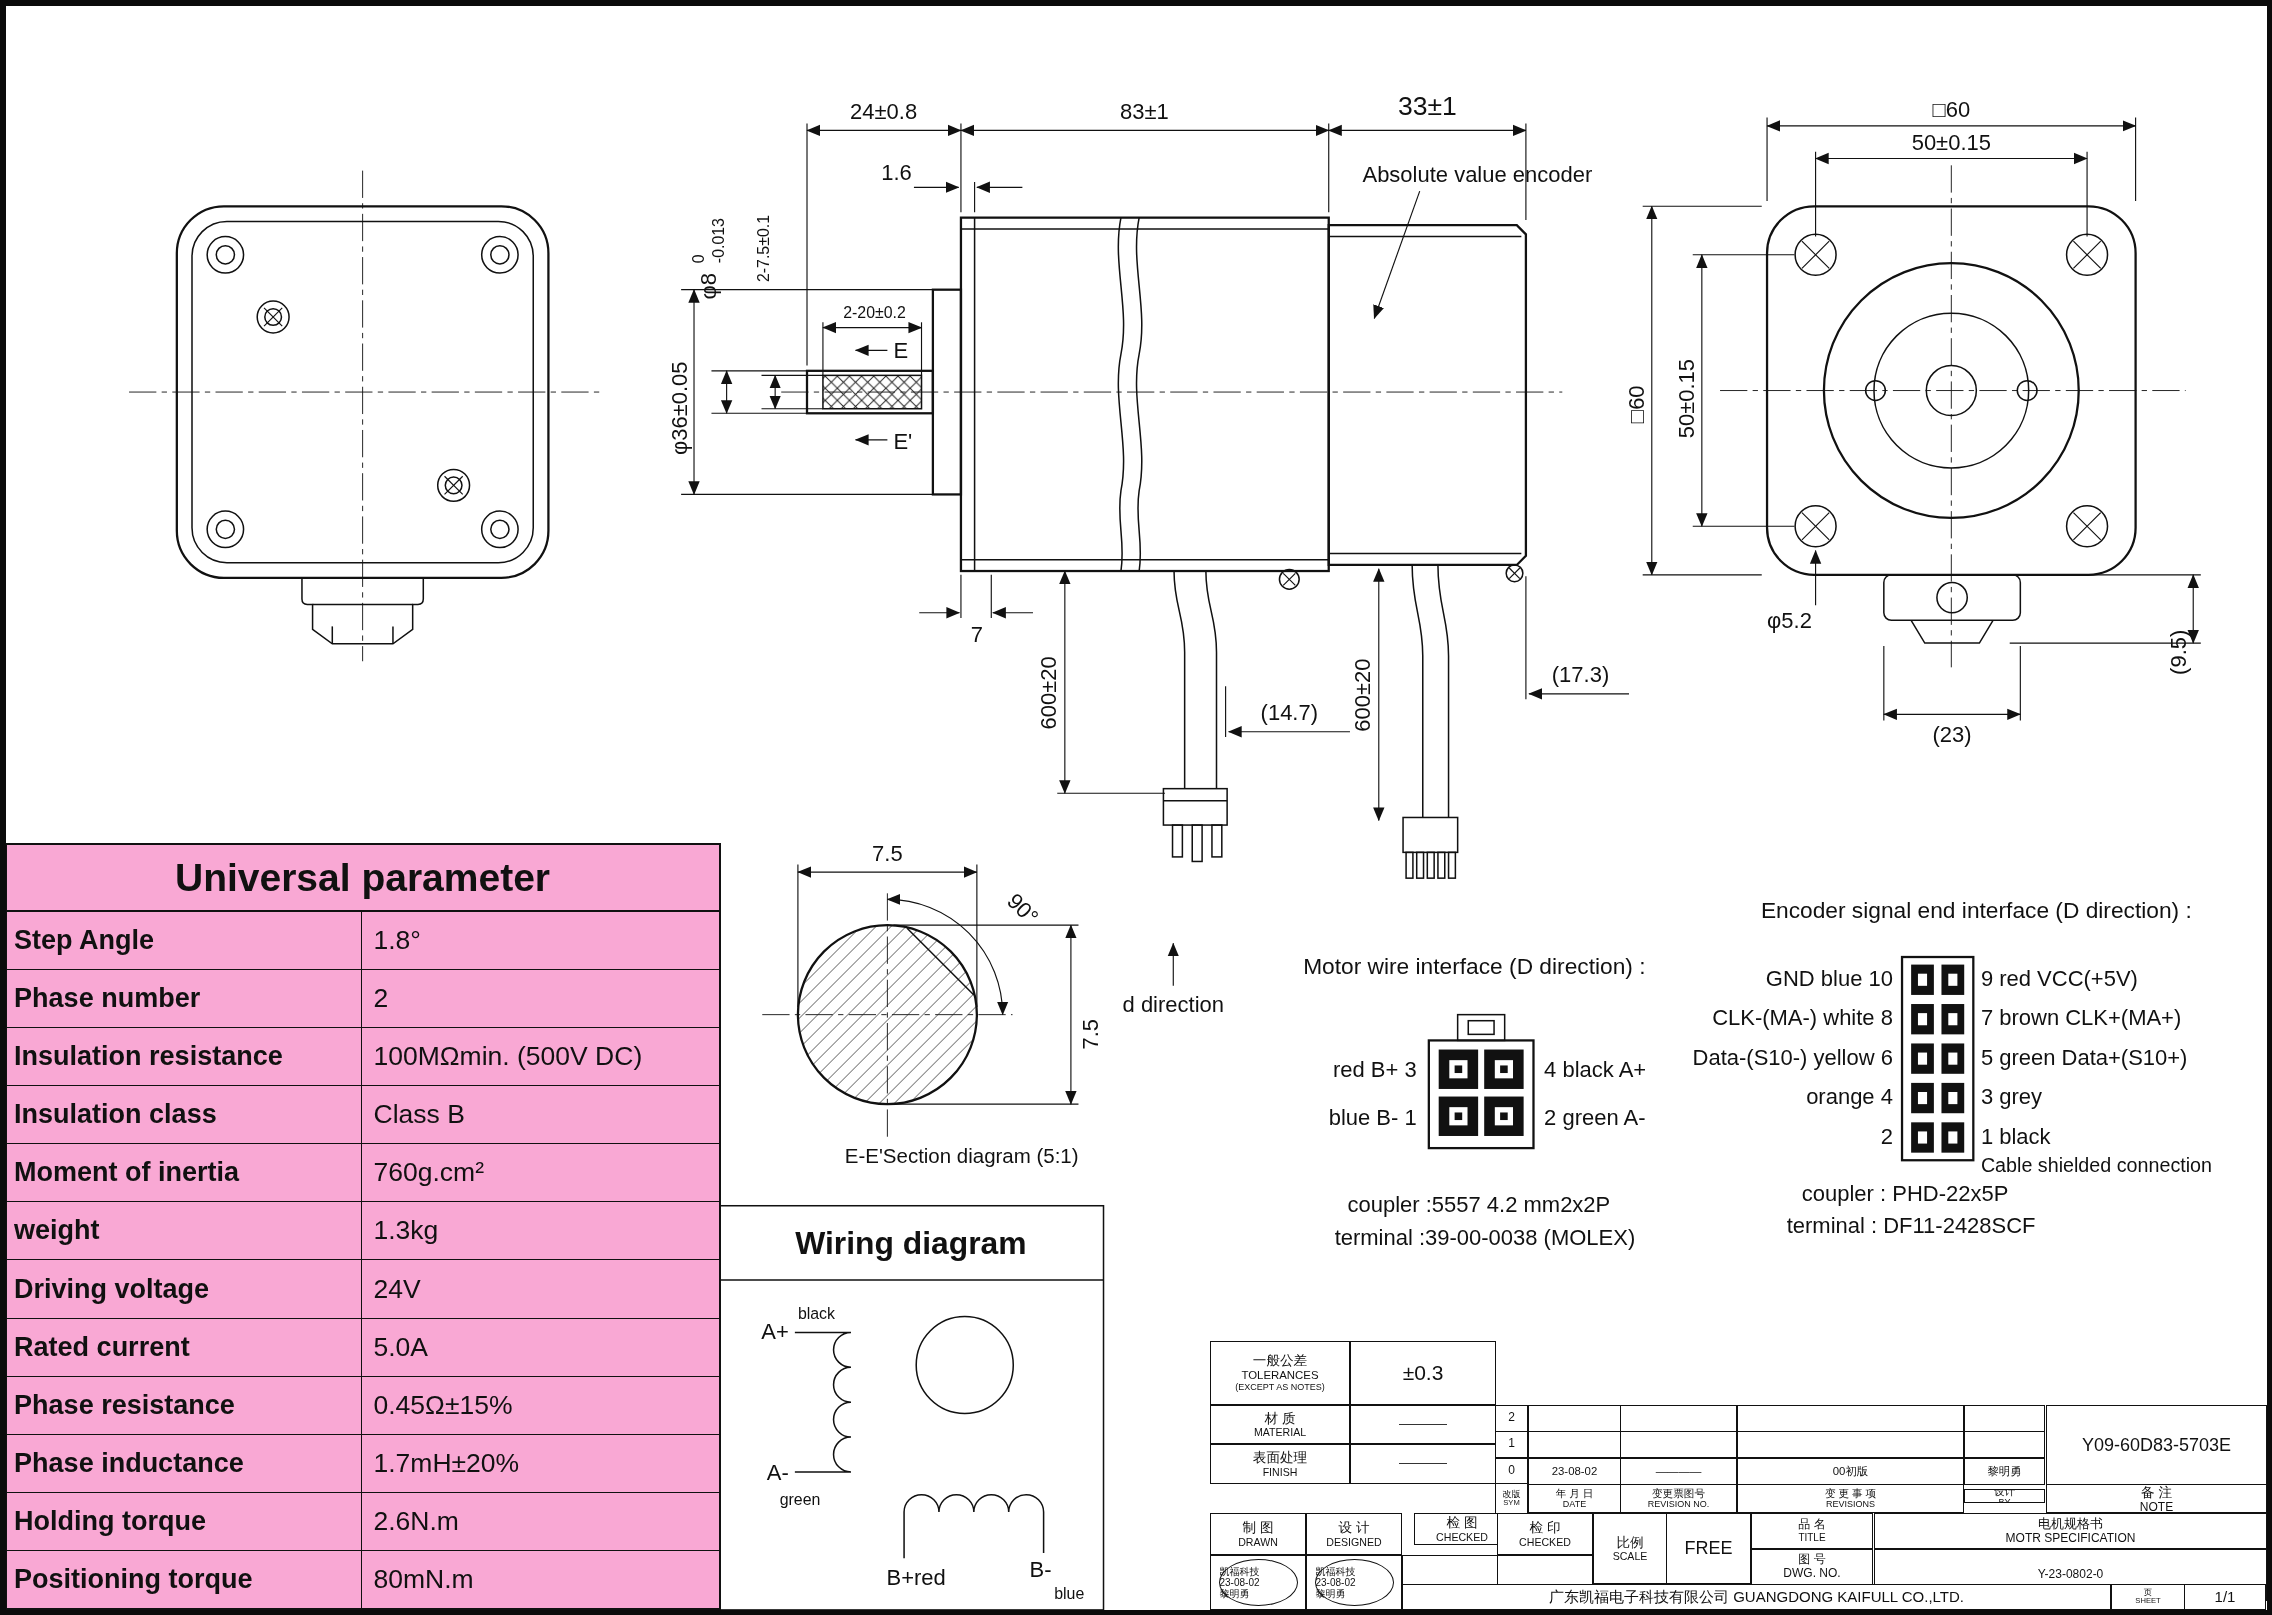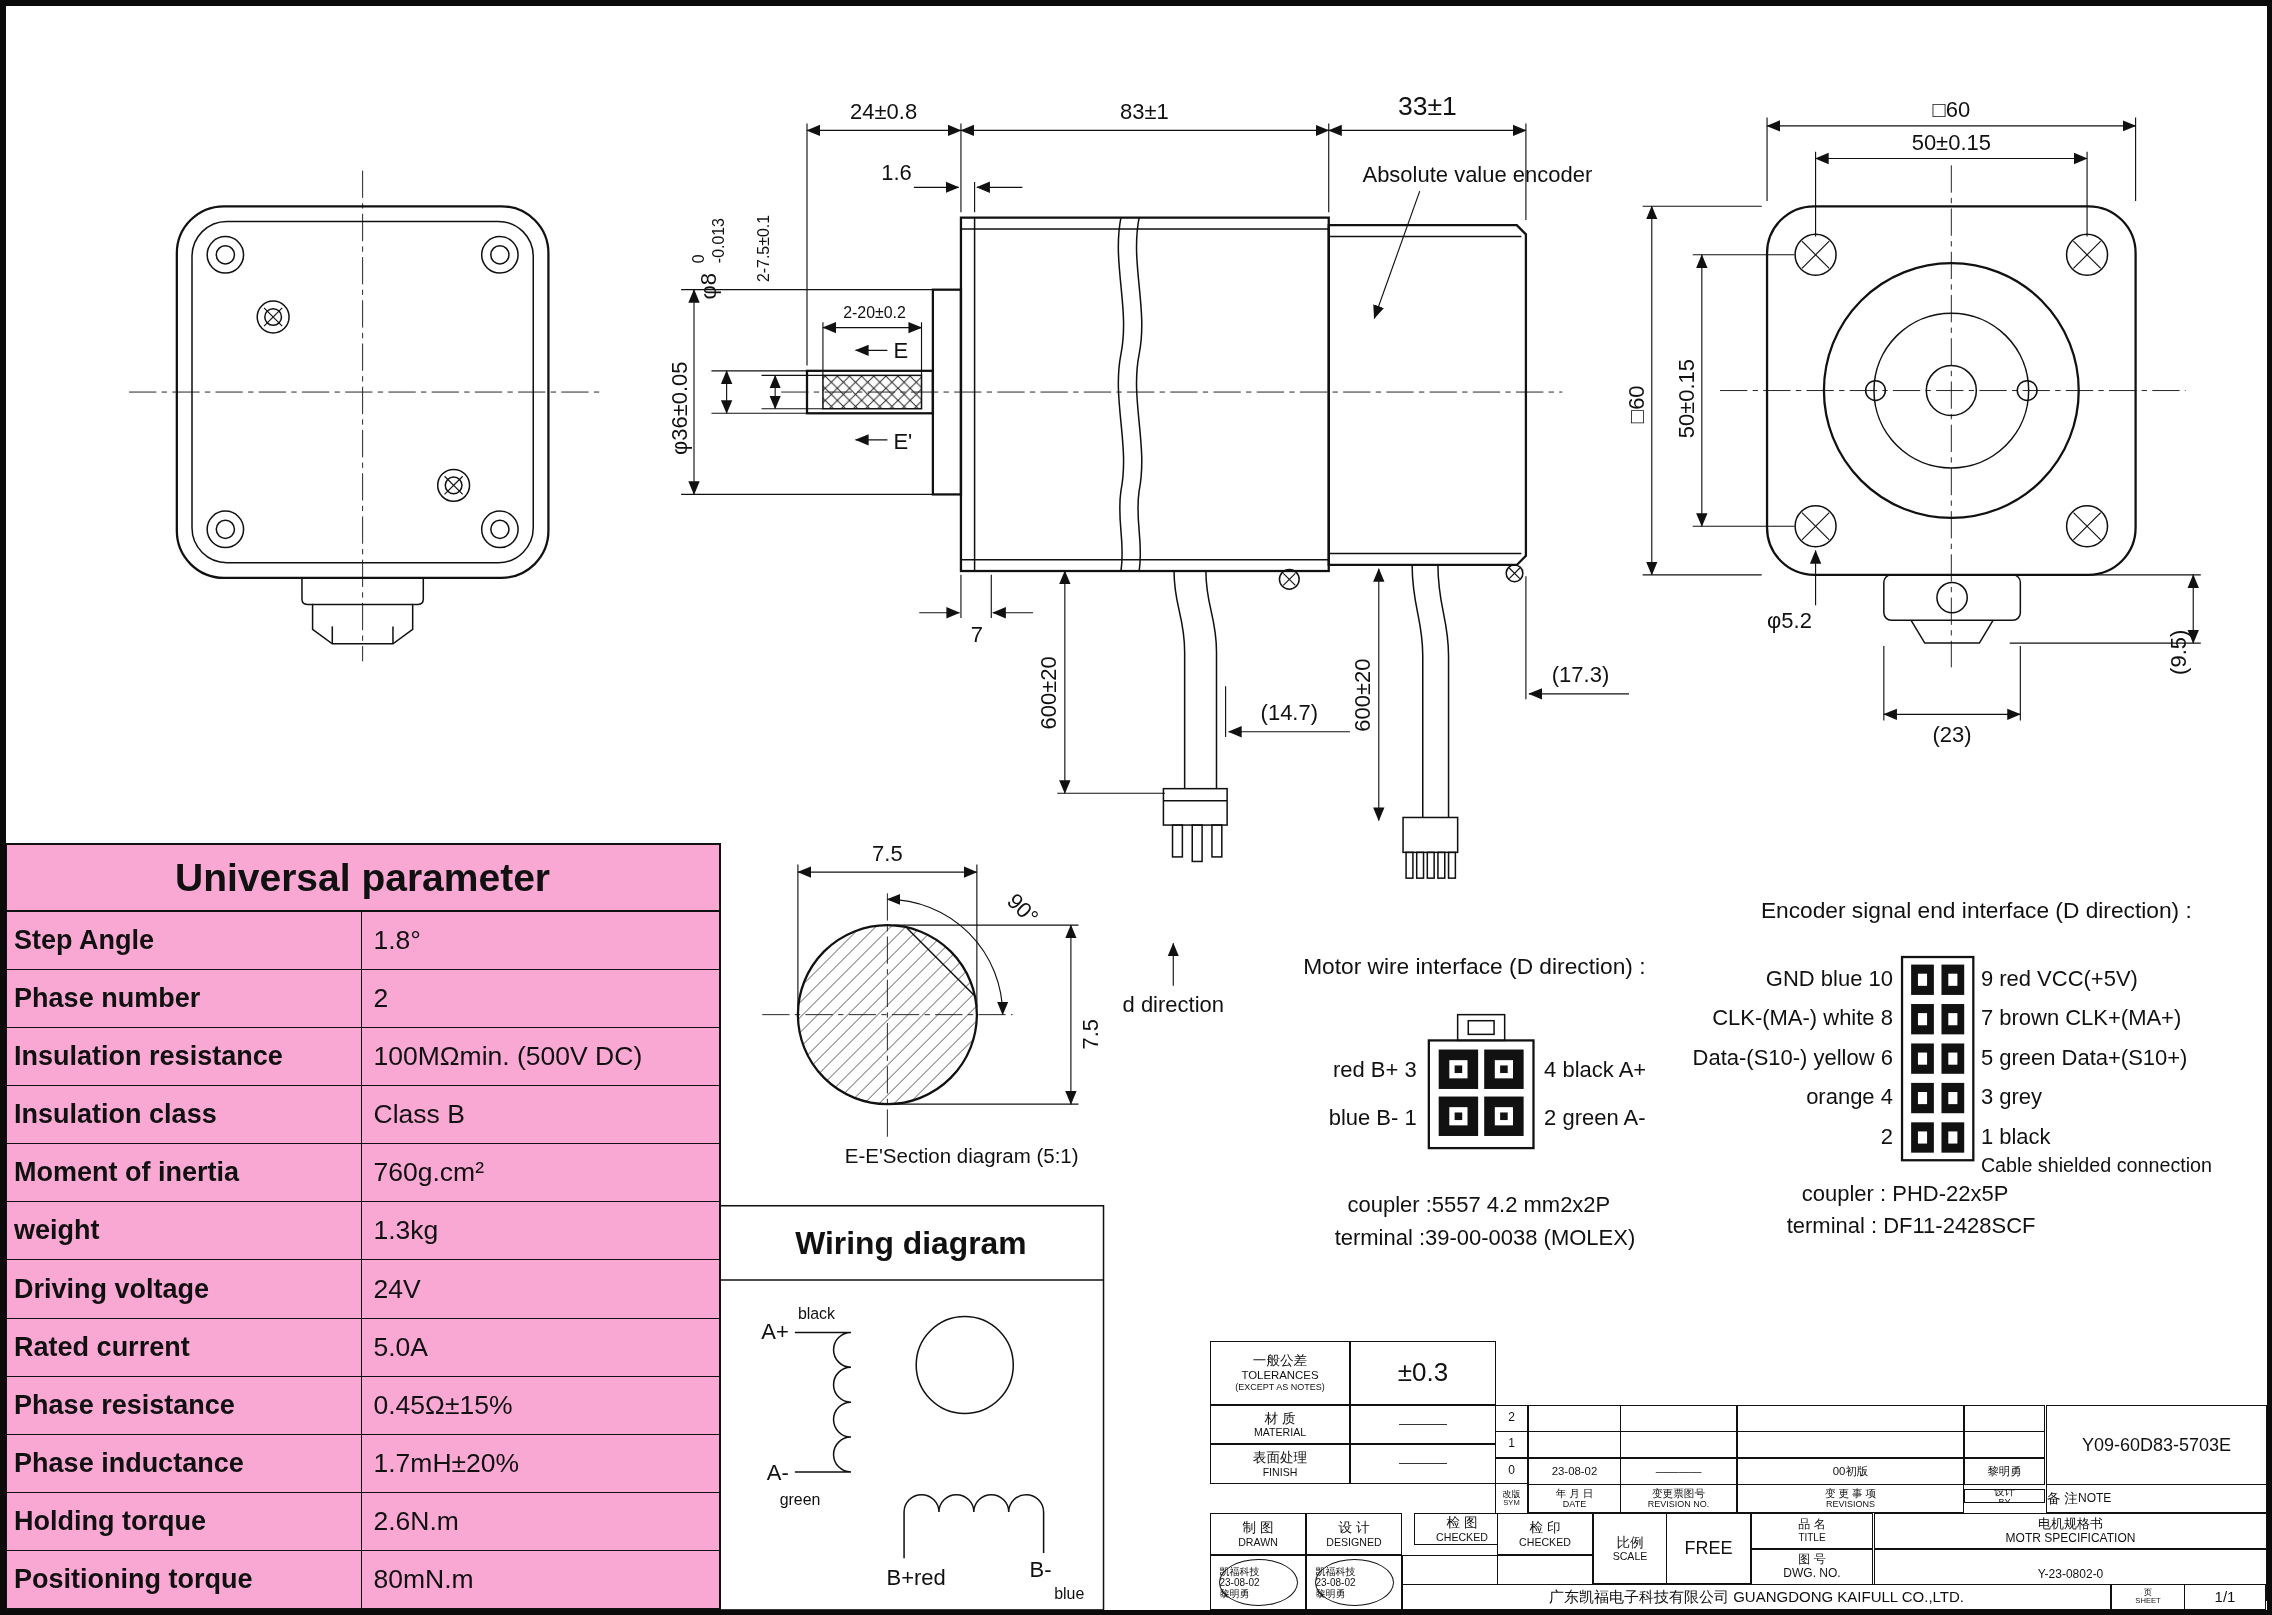--- a/index.html
+++ b/index.html
@@ -26,22 +26,22 @@
   .pt-title{height:67px;border-bottom:2.3px solid #111;display:flex;align-items:center;justify-content:center;font-size:39px;font-weight:bold}
   .pt-row{flex:1;display:flex;border-bottom:1.9px solid #111}
   .pt-row:last-child{border-bottom:none}
   .pt-label{width:355px;border-right:1.9px solid #111;display:flex;align-items:center;padding-left:7.6px;font-size:27px;font-weight:bold}
   .pt-value{flex:1;display:flex;align-items:center;padding-left:12px;font-size:26.5px;font-weight:400}
   
   .tblock{position:absolute;left:1210px;top:1341px;width:1056px;height:269px;z-index:10}
   .tb-cell{position:absolute;border:1.4px solid #111;display:flex;flex-direction:column;align-items:center;justify-content:center;text-align:center;background:#fff;line-height:1.15;overflow:hidden}
   .tb-cell .cn{font-size:13.6px}
   .tb-cell .en{font-size:10.6px}
-  .tb-big{font-size:26px}
-  .tb-row{flex-direction:row;justify-content:flex-start}
+  .tb-big{font-size:21px}
+  .tb-row{flex-direction:column;justify-content:space-between}
   .stampoval{border:1.5px solid #111;border-radius:50%;width:79px;height:47px;display:flex;flex-direction:column;align-items:flex-start;justify-content:center;line-height:1.1}
   .stampoval div{font-size:10px}
 </style>
 </head>
 <body>
 
 <div class="frame"></div>
 
 <svg class="draw" width="2273" height="1616" viewBox="0 0 2997 2131">
   <defs>

